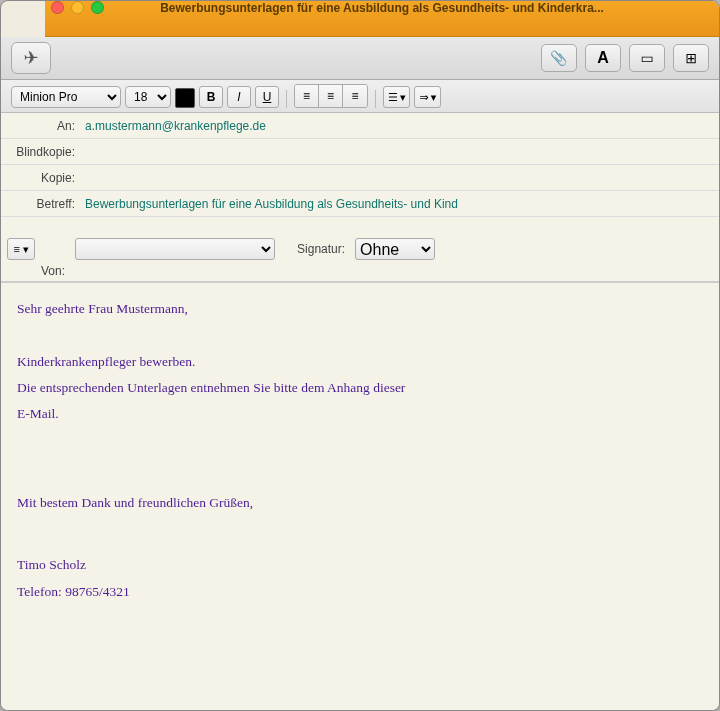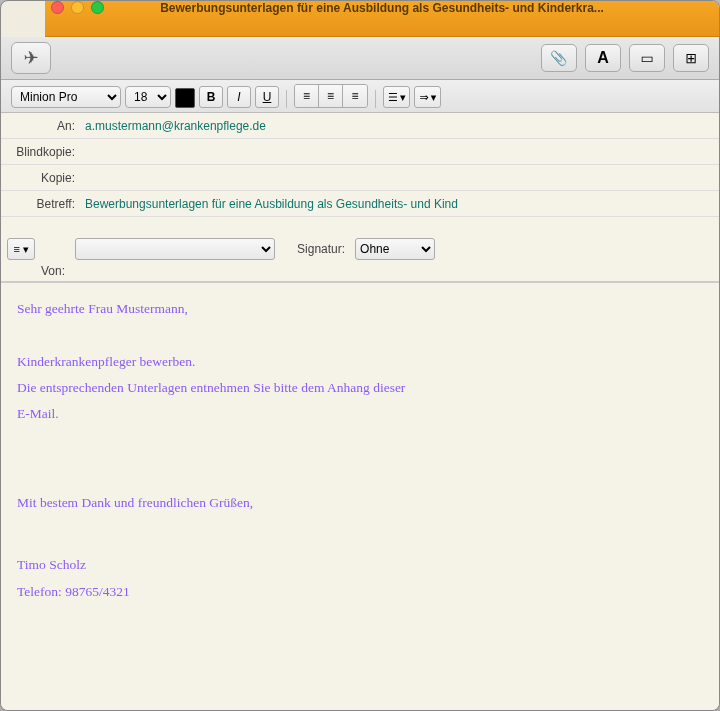--- a/index.html
+++ b/index.html
@@ -215,21 +215,21 @@
       border: 1px solid #aaa;
       border-radius: 3px;
       background: linear-gradient(to bottom, #f8f8f8, #e8e8e8);
     }
     .signatur-label {
       font-size: 12px;
       color: #444;
     }
     .signatur-select {
       height: 22px;
-      font-size: 12px;
+      font-size: 16px;
       border: 1px solid #aaa;
       border-radius: 3px;
       background: linear-gradient(to bottom, #f8f8f8, #e8e8e8);
       min-width: 80px;
     }
     .sort-btn {
       width: 28px;
       height: 22px;
       background: linear-gradient(to bottom, #f8f8f8, #e8e8e8);
       border: 1px solid #aaa;
@@ -239,21 +239,21 @@
       justify-content: center;
       cursor: pointer;
       font-size: 11px;
     }
     .body-area {
       flex: 1;
       padding: 16px 16px 16px 16px;
       background: #f5f2e8;
       font-size: 13.5px;
       line-height: 1.5;
-      color: #8b5cf6;
+      color: #4c1d95;
       font-family: Georgia, 'Times New Roman', serif;
     }
     .body-area p {
       margin-bottom: 6px;
     }
     .body-area .para-gap {
       margin-bottom: 16px;
     }
   </style>
 </head>

